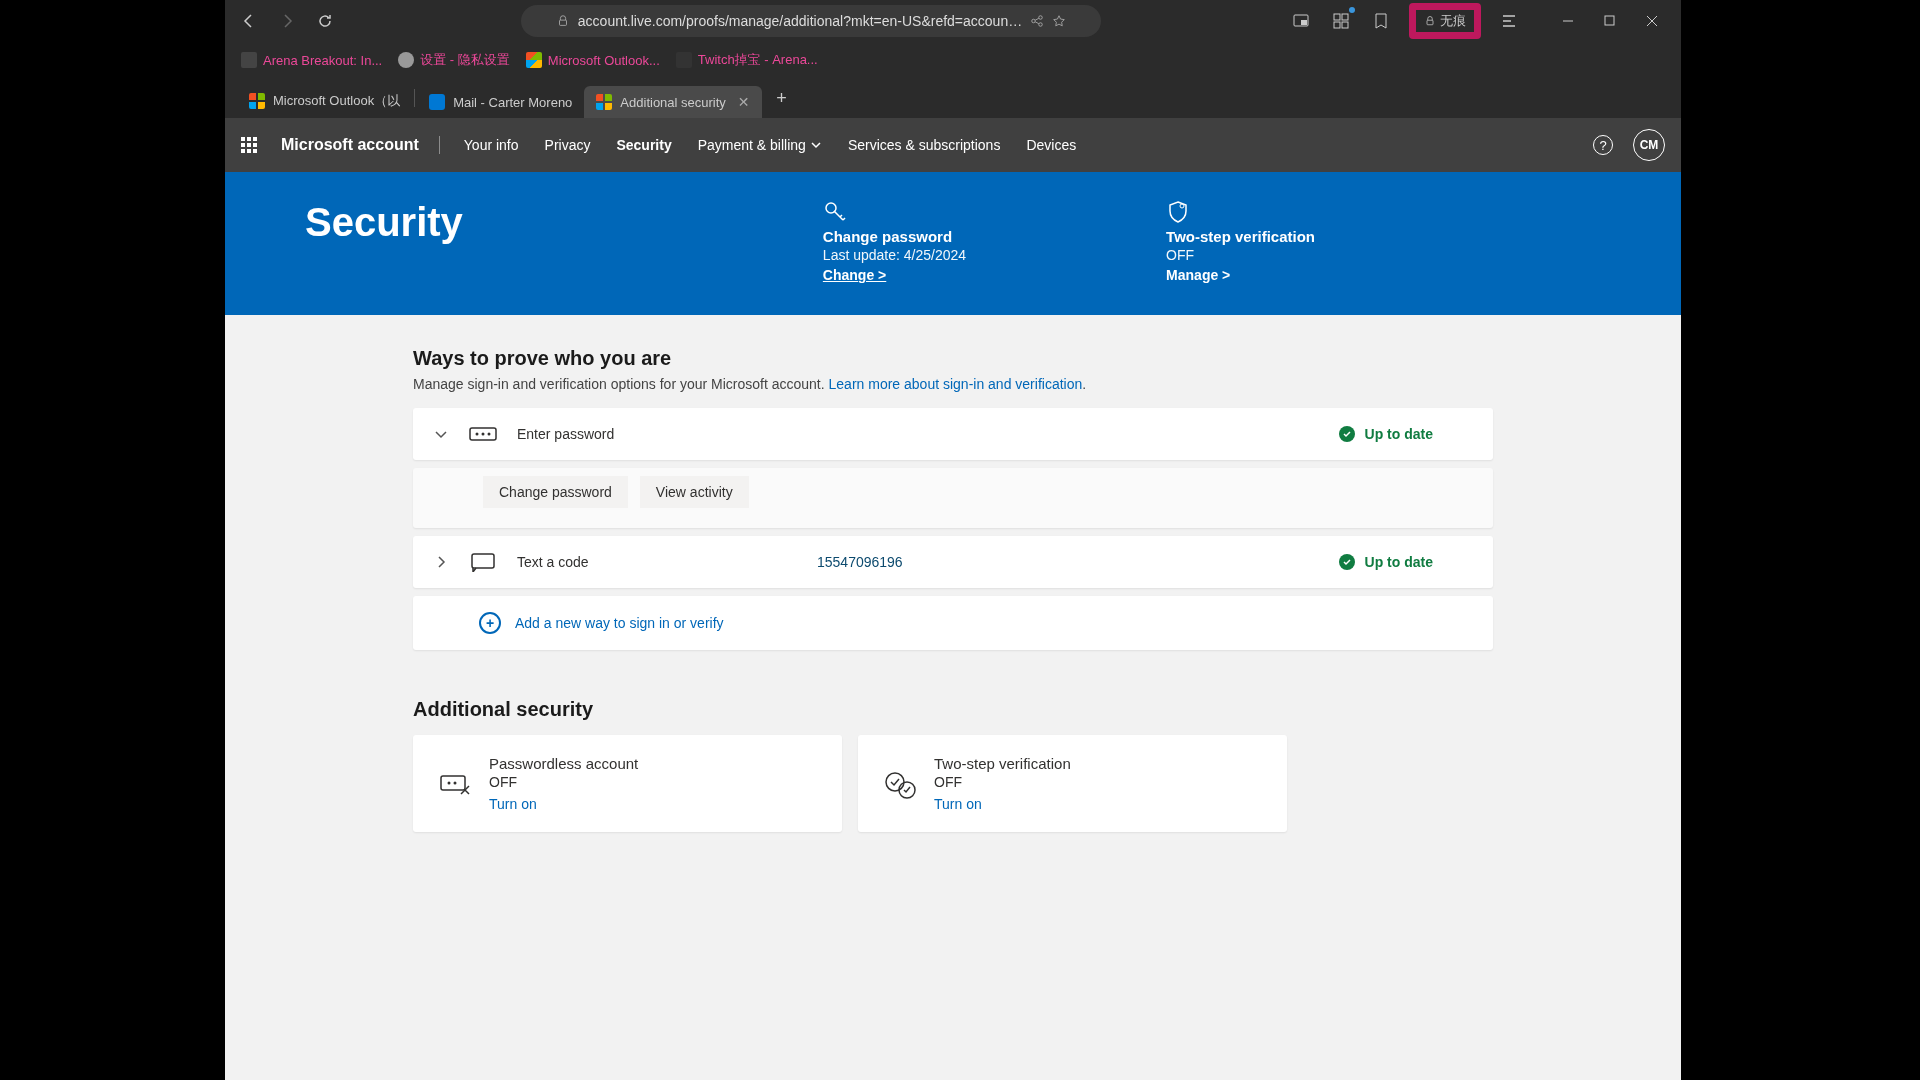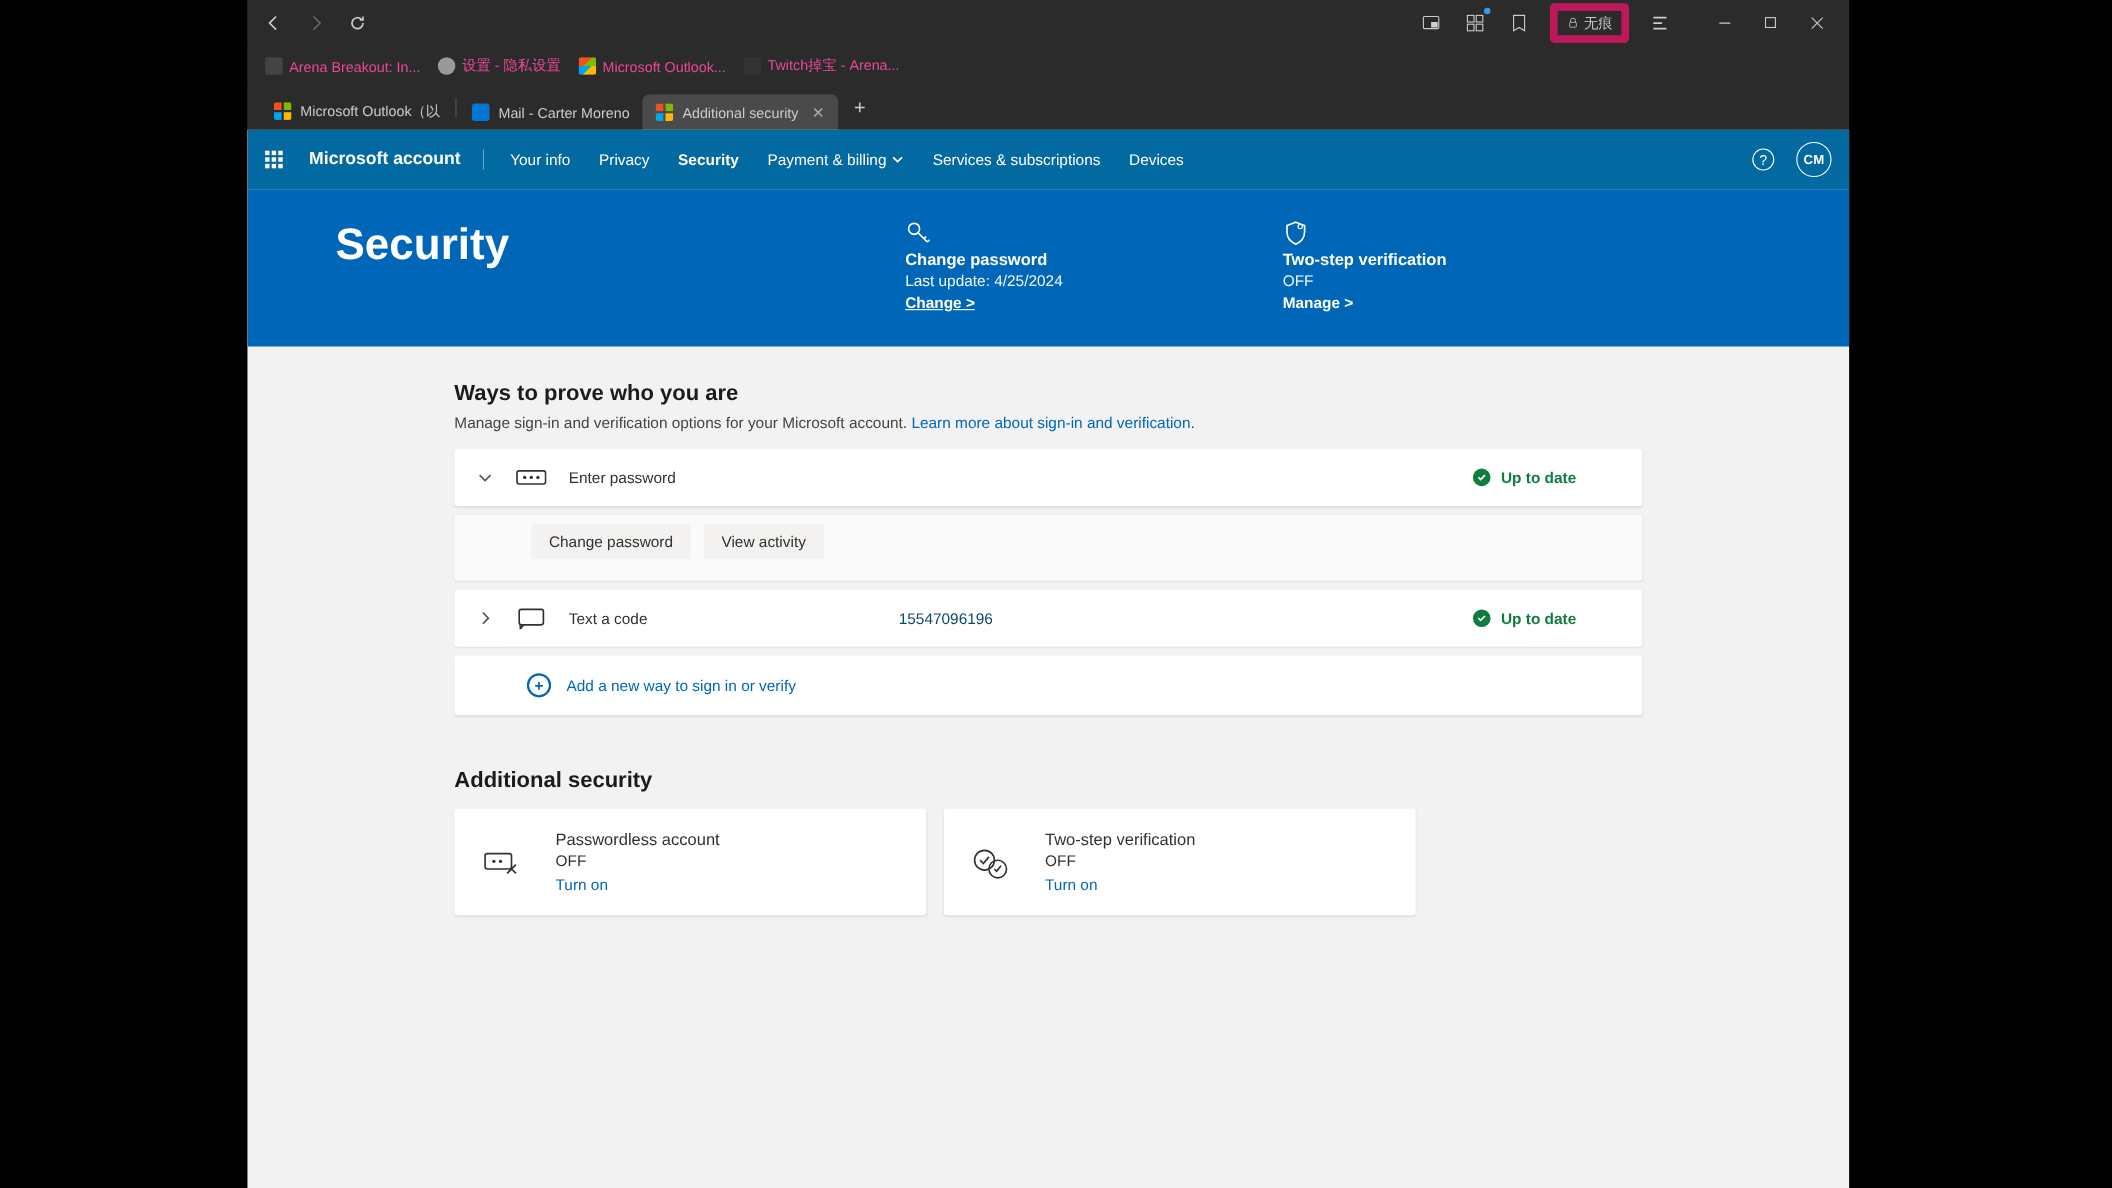--- a/index.html
+++ b/index.html
@@ -35,21 +35,21 @@
 .tab-sep { width:1px; height:18px; background:#555; margin:0 2px; align-self:center;}
 .tab-new { width:28px; height:28px; display:flex;align-items:center;justify-content:center;color:#ccc;font-size:18px; margin-left:6px; align-self:center;}
 
 
 .content { flex:1; background:#f2f2f2; overflow-y:scroll; position:relative;}
 .content::-webkit-scrollbar { width:16px; }
 .content::-webkit-scrollbar-track { background:#f0f0f0; }
 .content::-webkit-scrollbar-thumb { background:#c0c0c0; border-radius:0; }
 
 
-.ms-header { height:54px; background:#0369a1; display:flex; align-items:center; padding:0 16px; gap:24px; color:#fff; }
+.ms-header { height:54px; background:#404040; display:flex; align-items:center; padding:0 16px; gap:24px; color:#fff; }
 .waffle { display:grid; grid-template-columns:repeat(3,4px); grid-template-rows:repeat(3,4px); gap:2px; }
 .waffle span { background:#fff; width:4px; height:4px; }
 .ms-brand { font-size:16px; font-weight:600; border-right:1px solid rgba(255,255,255,0.4); padding-right:20px; }
 .ms-nav { display:flex; gap:26px; font-size:14px; }
 .ms-nav-item { color:#fff; display:flex; align-items:center; gap:4px; }
 .ms-nav-item.active { font-weight:600; }
 .ms-header-r { margin-left:auto; display:flex; align-items:center; gap:20px; }
 .help-icon { width:20px; height:20px; border:1.5px solid #fff; border-radius:50%; display:flex;align-items:center;justify-content:center;font-size:13px; }
 .avatar { width:32px; height:32px; border:1.5px solid #fff; border-radius:50%; display:flex;align-items:center;justify-content:center;font-size:12px;font-weight:600; }
 
@@ -81,21 +81,21 @@
 .exp-grid { display:flex; gap:160px; margin-bottom:18px; }
 .exp-label { color:#666; font-size:14px; display:inline-block; width:120px; }
 .exp-val { color:#323130; font-size:14px; }
 .exp-btns { display:flex; gap:12px; }
 .exp-btn { background:#f3f2f1; border:none; padding:8px 16px; font-size:14px; color:#323130; cursor:pointer; }
 
 .add-row { display:flex; align-items:center; gap:14px; padding:16px 20px 16px 66px; color:#0067b8; font-size:14px; }
 .plus-circ { width:22px; height:22px; border:2px solid #0067b8; border-radius:50%; display:flex;align-items:center;justify-content:center;color:#0067b8;font-weight:bold; }
 
 .sec2-cards { display:flex; gap:16px; margin-top:14px;}
-.card2 { background:#fff; border-radius:3px; padding:20px 24px; display:flex; gap:32px; align-items:center; width:429px; box-shadow:0 1px 2px rgba(0,0,0,0.08);}
+.card2 { background:#fff; border-radius:3px; padding:20px 24px; display:flex; gap:16px; align-items:center; width:429px; box-shadow:0 1px 2px rgba(0,0,0,0.08);}
 .card2-ic { width:36px; height:36px; }
 .card2-body { display:flex; flex-direction:column; gap:2px; }
 .card2-title { font-size:15px; color:#323130; }
 .card2-status { font-size:14px; color:#323130; }
 .card2-link { font-size:14px; color:#0067b8; margin-top:4px;}
 
 svg { display:block; }
 </style>
 </head>
 <body>
@@ -112,20 +112,36 @@
       <svg width="16" height="16" viewBox="0 0 16 16">
           <path d="M6 2 L12 8 L6 14" stroke="#666" stroke-width="1.5" fill="none"></path>
         </svg>
     </div>
     <div class="tb-refresh">
       <svg width="16" height="16" viewBox="0 0 16 16">
           <path d="M13 8a5 5 0 1 1-1.5-3.5M13 2v3h-3" stroke="#ccc" stroke-width="1.5" fill="none"></path>
         </svg>
     </div>
     <div class="tb-spacer"></div>
+    <div class="addr">
+      <svg width="14" height="14" viewBox="0 0 16 16">
+          <rect x="4" y="7" width="8" height="6" rx="1" stroke="#aaa" fill="none"></rect>
+          <path d="M5 7V5a3 3 0 016 0v2" stroke="#aaa" fill="none"></path>
+        </svg>
+      <span>account.live.com/proofs/manage/additional?mkt=en-US&amp;refd=accoun…</span>
+      <svg width="14" height="14" viewBox="0 0 16 16">
+          <circle cx="4" cy="8" r="2" stroke="#aaa" fill="none"></circle>
+          <circle cx="12" cy="4" r="2" stroke="#aaa" fill="none"></circle>
+          <circle cx="12" cy="12" r="2" stroke="#aaa" fill="none"></circle>
+          <path d="M6 7l4-2M6 9l4 2" stroke="#aaa"></path>
+        </svg>
+      <svg width="14" height="14" viewBox="0 0 16 16">
+          <path d="M8 2l1.8 3.8 4.2.6-3 3 0.7 4.1L8 11.6 4.3 13.5 5 9.4l-3-3 4.2-.6z" stroke="#aaa" fill="none"></path>
+        </svg>
+    </div>
     <div class="tb-spacer"></div>
     <div class="tb-icons">
       <div class="tb-icon">
           <svg width="18" height="18" viewBox="0 0 18 18">
             <rect x="2" y="3" width="14" height="11" rx="1" stroke="#ccc" fill="none"></rect>
             <rect x="9" y="8" width="6" height="5" fill="#ccc"></rect>
           </svg>
         </div>
       <div class="tb-icon">
           <svg width="18" height="18" viewBox="0 0 18 18">

